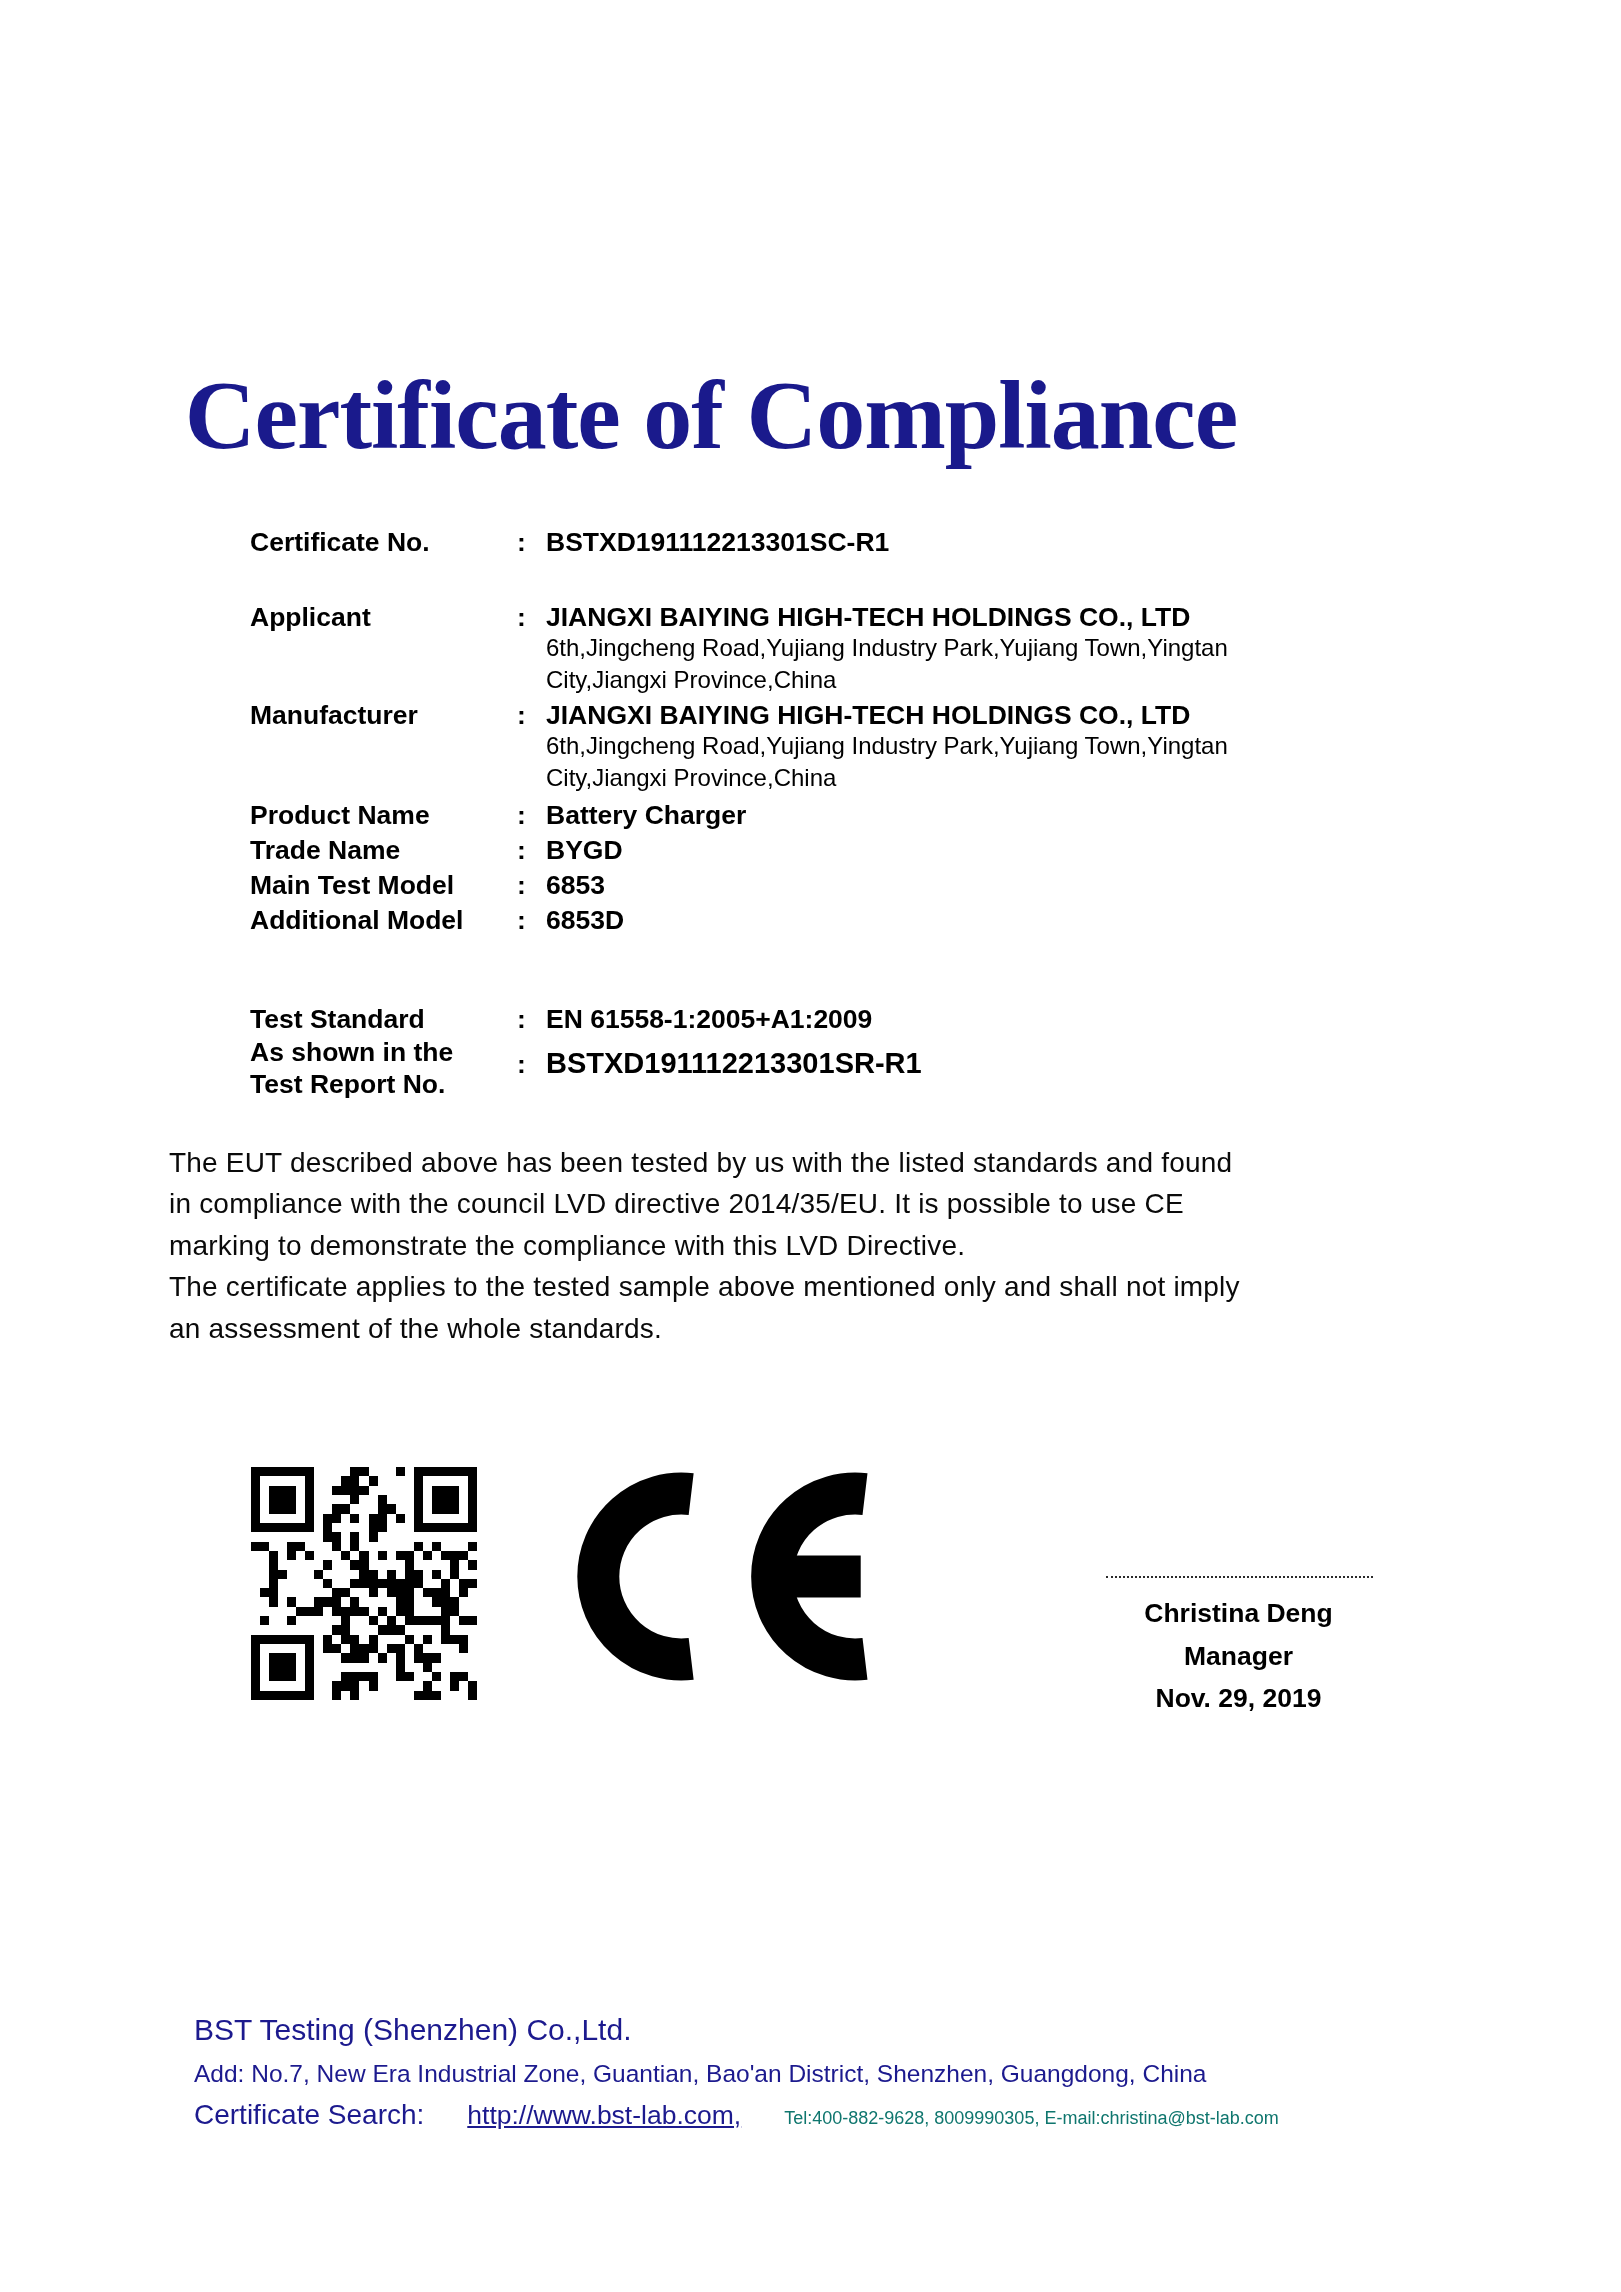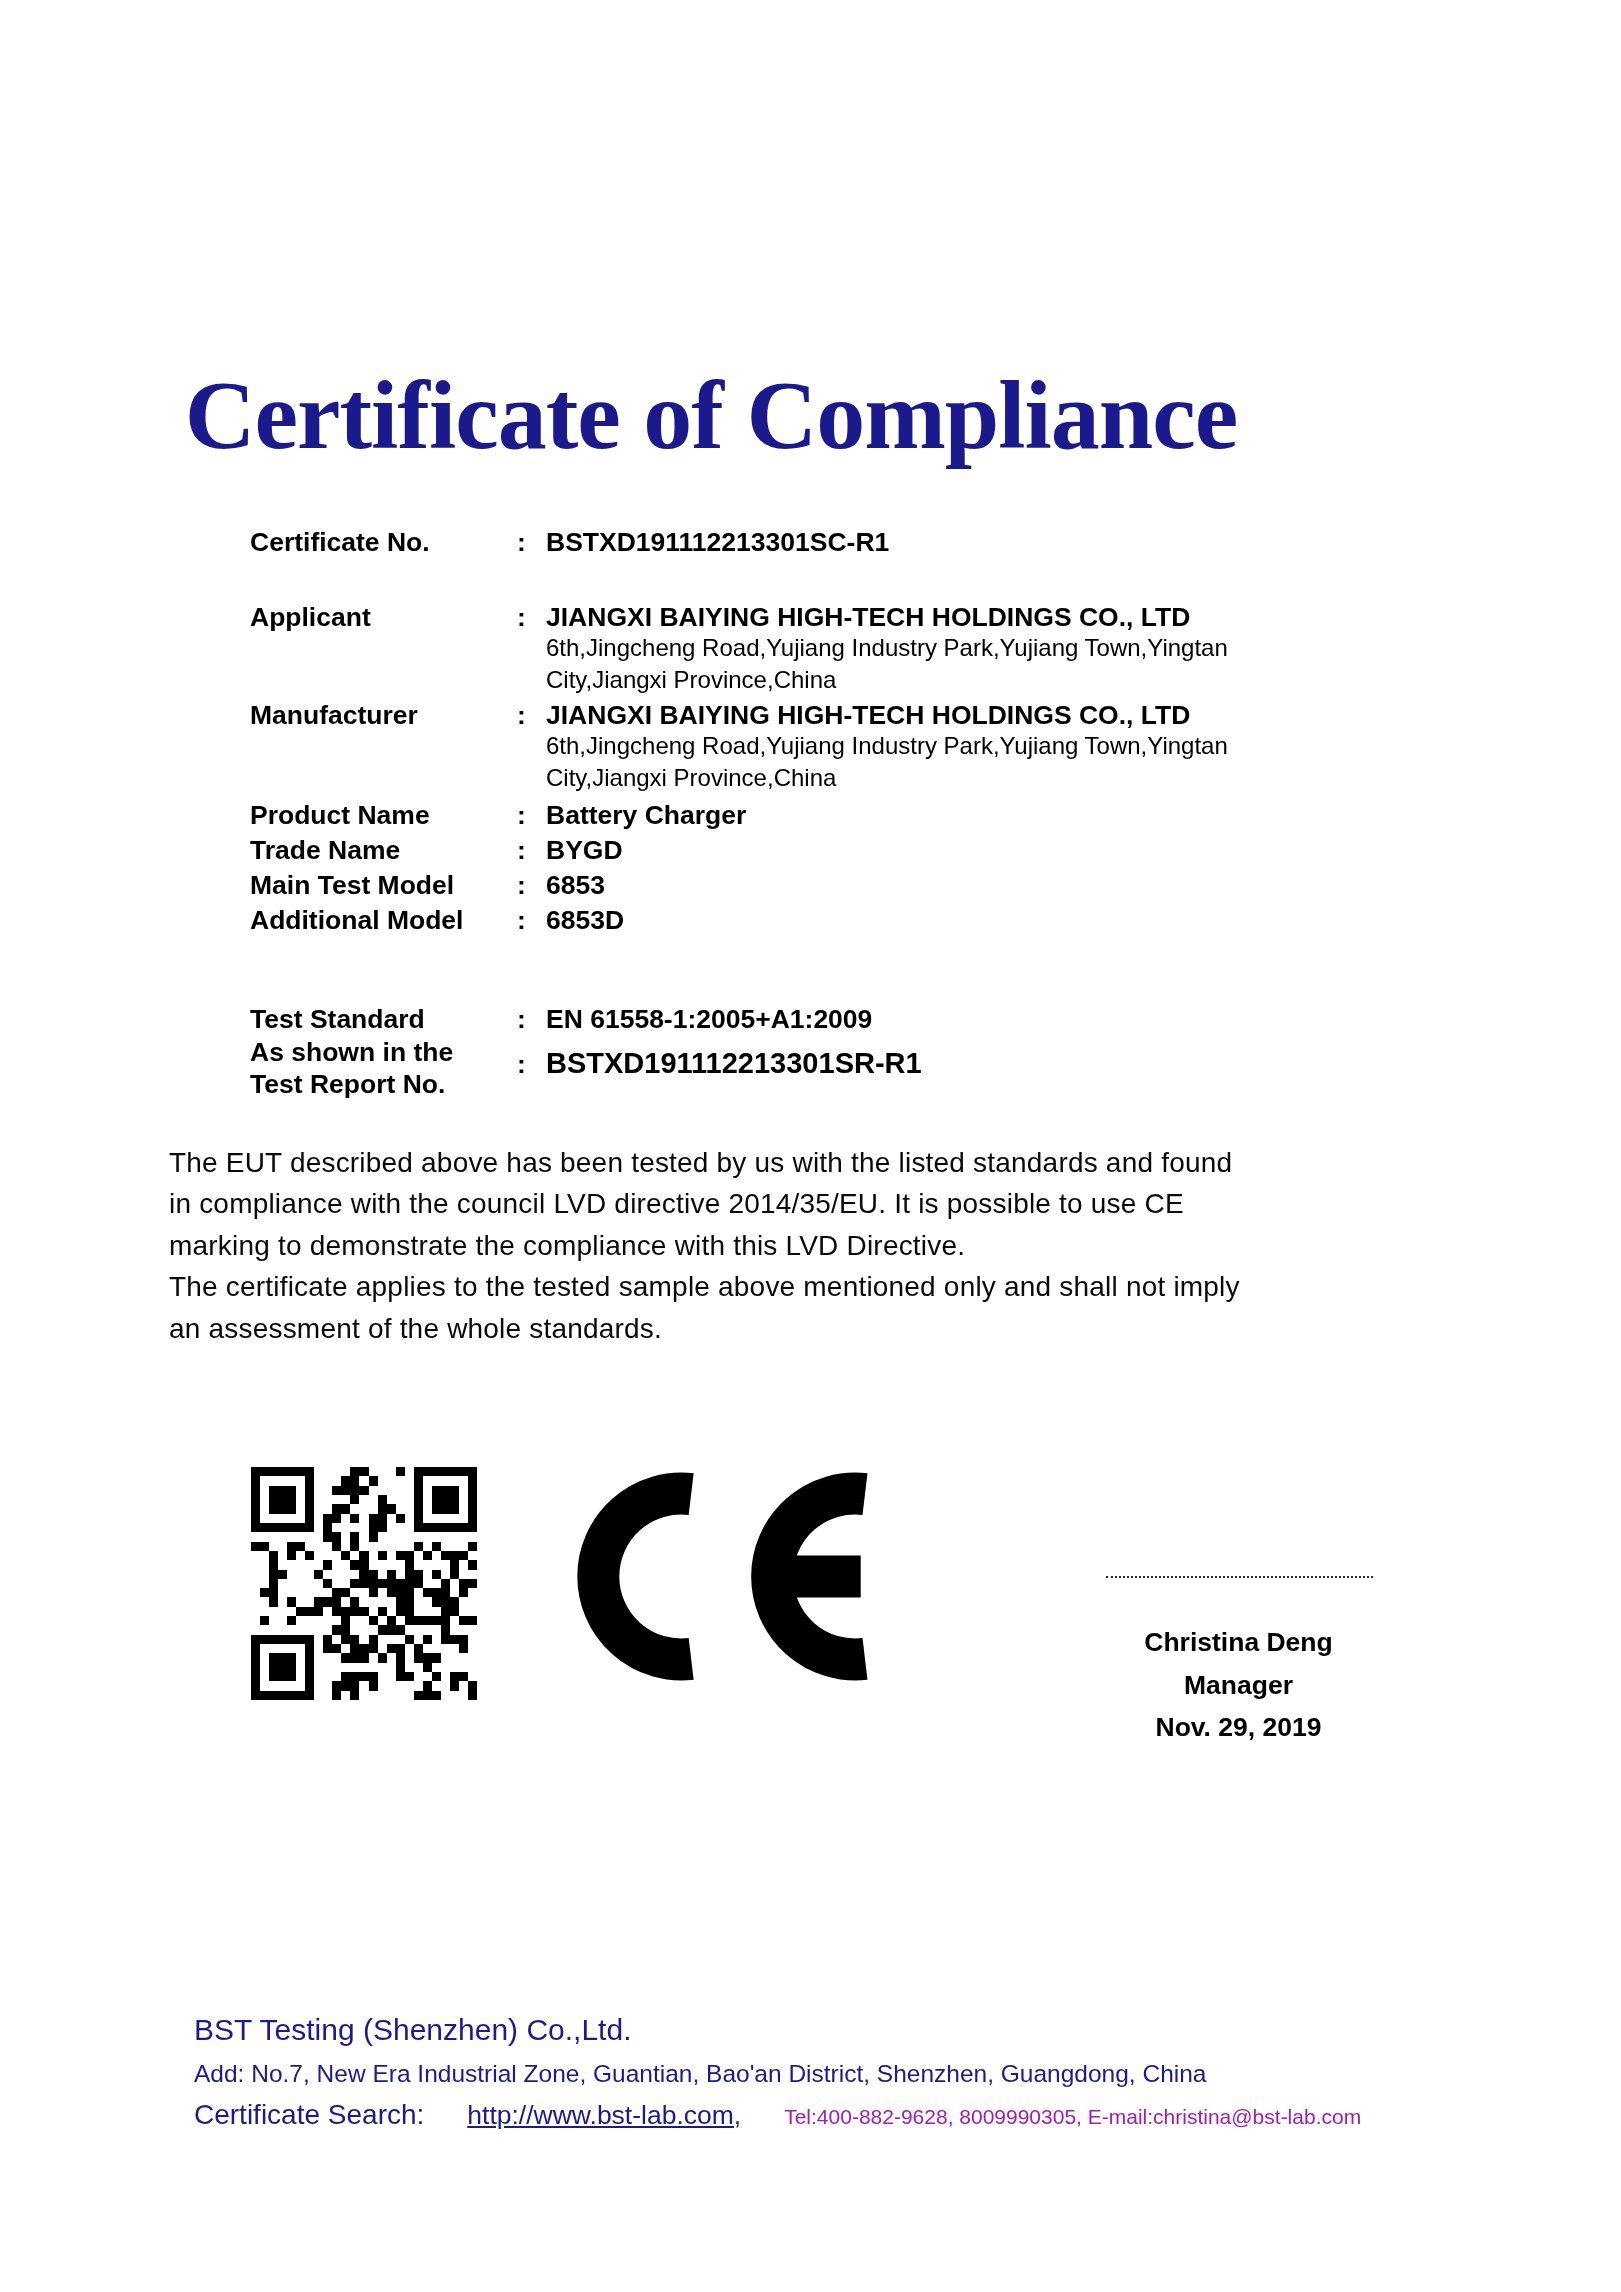--- a/index.html
+++ b/index.html
@@ -61,21 +61,20 @@
     position:absolute;left:1106px;top:1564px;
     width:267px;height:11.8px;
     border-bottom:2.9px dotted #2a2a2a;
   }
   .sig-text{
     position:absolute;left:1076px;
     width:325px;
     text-align:center;
     font-size:26.5px;font-weight:bold;
     white-space:nowrap;
-    margin-top:29px;
   }
   .footer-company{
     position:absolute;left:194px;top:2013px;
     font-size:30px;font-weight:normal;
     color:#1c1a8e;white-space:nowrap;
   }
   .footer-address{
     position:absolute;left:194px;top:2060px;
     font-size:24.5px;color:#1c1a8e;white-space:nowrap;
   }
@@ -83,21 +82,21 @@
     position:absolute;left:194px;top:2099px;
     color:#1c1a8e;white-space:nowrap;
     font-size:28px;
   }
   .footer-search .search-label{font-size:28px;color:#1c1a8e;}
   .footer-search a{
     font-size:26.5px;color:#1c1a8e;
     text-decoration:underline;
     cursor:pointer;
   }
-  .footer-search .contact{font-size:21px;color:#a21caf;}
+  .footer-search .contact{font-size:18px;color:#0f766e;}
   .sp{display:inline-block;width:27.4px;}
 </style>
 </head>
 <body>
 
 <div class="page-title">Certificate of Compliance</div>
 
 <div class="lbl" style="top:527px">Certificate No.</div>
 <div class="col" style="top:527px">:</div>
 <div class="val" style="top:527px">BSTXD191112213301SC-R1</div>

